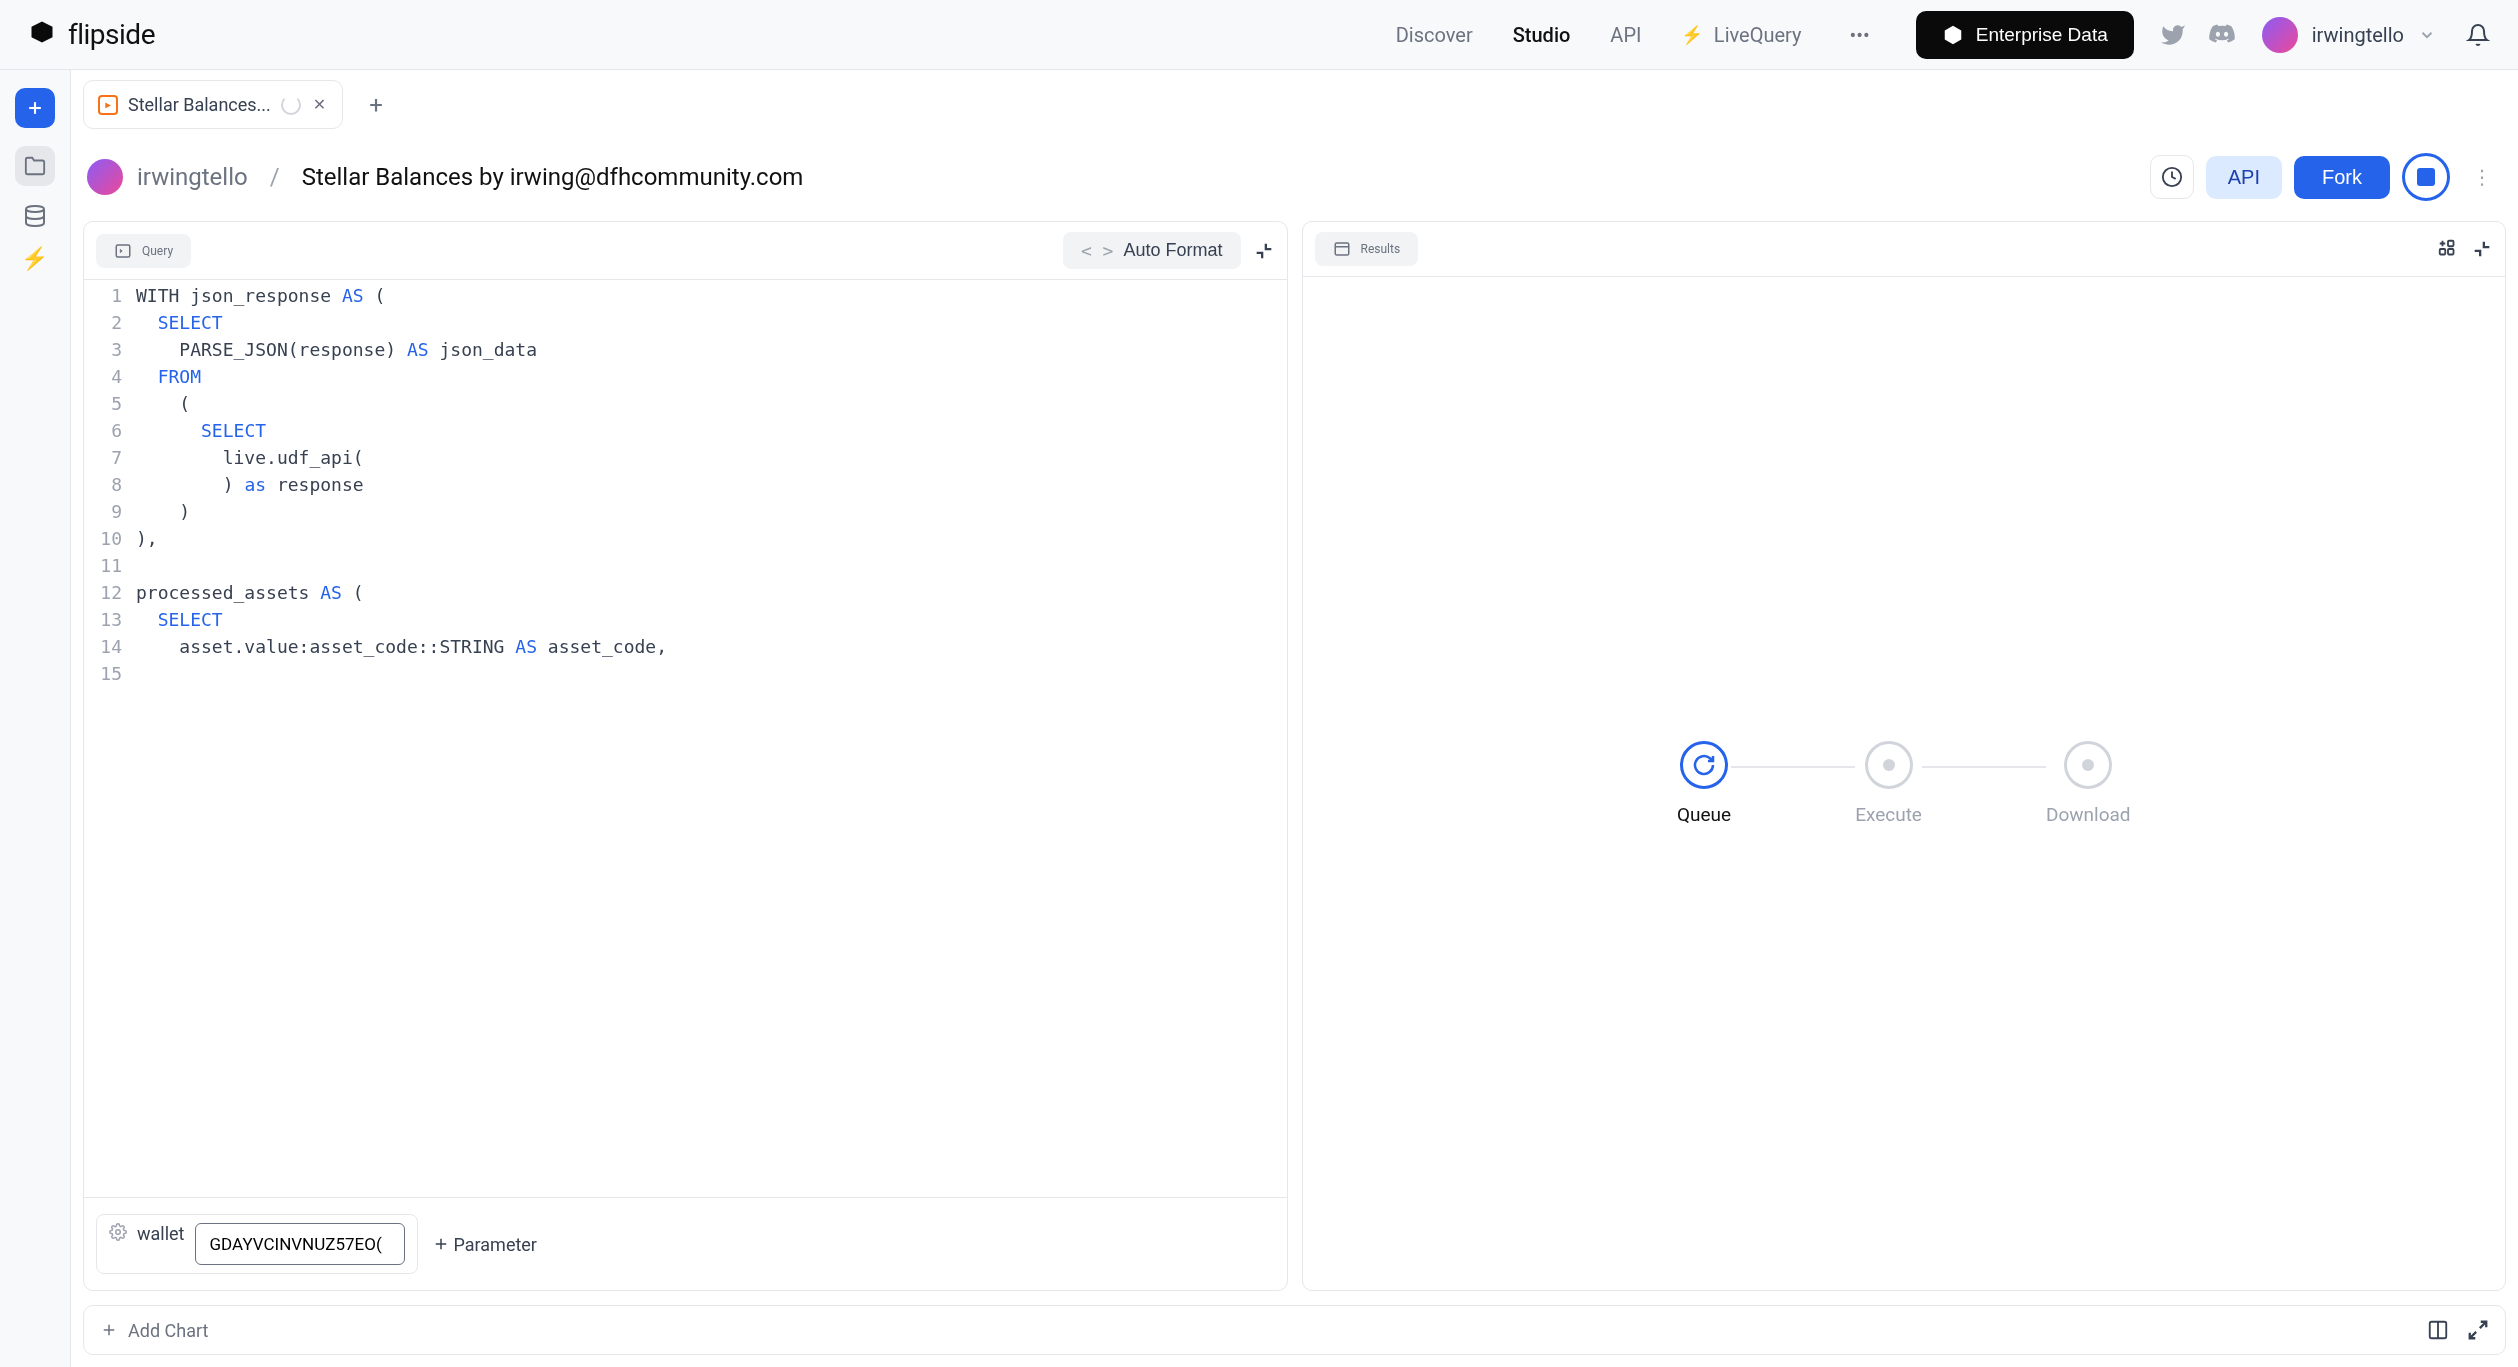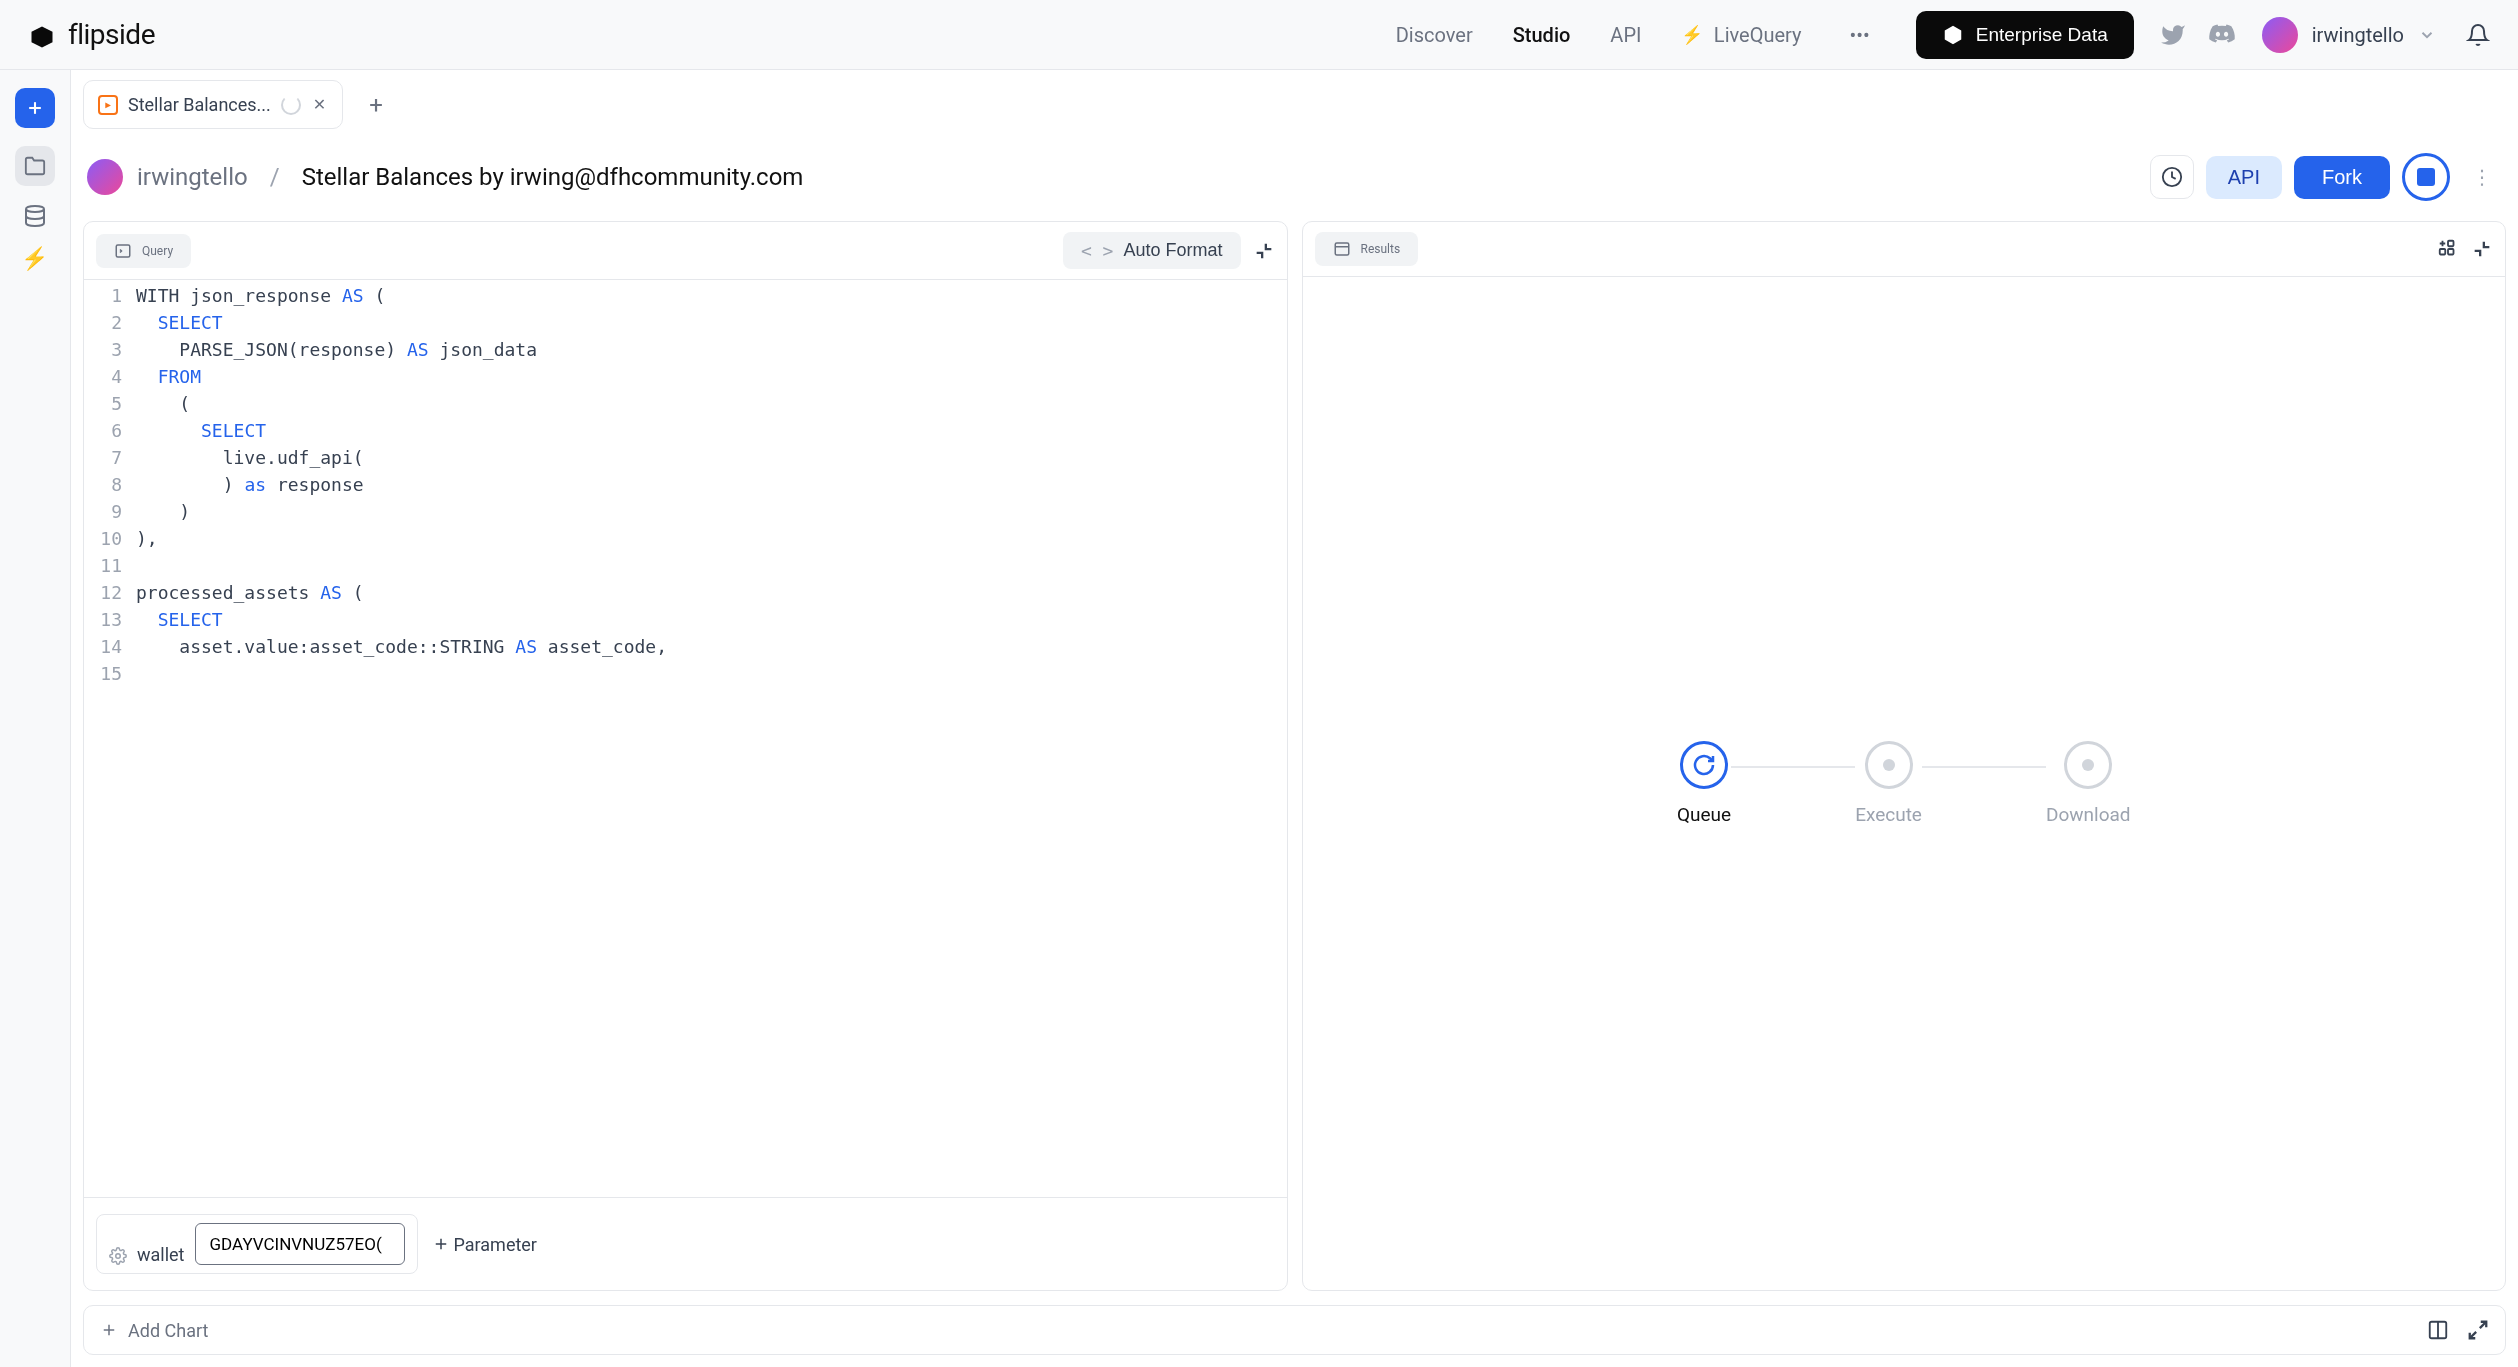--- a/index.html
+++ b/index.html
@@ -1,19 +1,19 @@
 <!DOCTYPE html>
 <html><head>
   <meta charset="utf-8">
   <style>
     * { box-sizing: border-box; margin: 0; padding: 0; }
     body { font-family: -apple-system, BlinkMacSystemFont, "Segoe UI", Roboto, sans-serif; background: #f8f9fa; color: #111; overflow: hidden; }
     
     .header { height: 70px; background: #f8f9fa; border-bottom: 1px solid #e5e7eb; display: flex; align-items: center; padding: 0 28px; gap: 8px; }
-    .logo-area { display: flex; align-items: flex-end; gap: 12px; margin-right: 40px; }
+    .logo-area { display: flex; align-items: flex-start; gap: 12px; margin-right: 40px; }
     .logo-icon { width: 28px; height: 28px; }
     .logo-text { font-size: 28px; font-weight: 400; color: #111; letter-spacing: -0.5px; }
     .nav-links { display: flex; align-items: center; gap: 40px; margin-left: auto; margin-right: 30px;}
     .nav-link { font-size: 20px; color: #6b7280; cursor: pointer; }
     .nav-link.active { color: #111; font-weight: 500; }
     .livequery { display: flex; align-items: center; gap: 10px; }
     .bolt-icon { color: #f97316; font-size: 18px; }
     .dots-icon { color: #6b7280; font-size: 20px; padding: 0 8px; cursor: pointer; }
     .enterprise-btn { background: #0a0a0a; color: #fff; padding: 13px 26px; border-radius: 10px; font-size: 19px; font-weight: 500; display: flex; align-items: center; gap: 12px; cursor: pointer; border: none; }
     .enterprise-icon { width: 22px; height: 22px; }
@@ -71,21 +71,21 @@
 
     .editor { flex: 1; display: flex; font-family: "SF Mono", Monaco, Menlo, Consolas, monospace; font-size: 18px; overflow: hidden; }
     .gutter { width: 48px; text-align: right; color: #9ca3af; padding-right: 10px; user-select: none; padding-top: 2px; }
     .gutter div { height: 27px; line-height: 27px; position: relative; }
     .code { flex: 1; padding-left: 4px; overflow: hidden; padding-top: 2px; }
     .code-line { height: 27px; line-height: 27px; white-space: pre; color: #374151; }
     .kw { color: #2563eb; }
     .str { color: #16a34a; }
 
     .panel-footer { display: flex; align-items: center; padding: 16px 12px; gap: 14px; border-top: 1px solid #e5e7eb; }
-    .param-chip { display: flex; align-items: flex-end; gap: 10px; padding: 8px 12px; border: 1px solid #e5e7eb; border-radius: 8px; background: #fff; }
+    .param-chip { display: flex; align-items: flex-start; gap: 10px; padding: 8px 12px; border: 1px solid #e5e7eb; border-radius: 8px; background: #fff; }
     .param-gear { color: #9ca3af; }
     .param-label { font-size: 18px; color: #374151; }
     .param-input { border: 1.5px solid #6b7280; border-radius: 6px; padding: 10px 14px; font-size: 17px; width: 210px; font-family: inherit; }
     .add-param { display: flex; align-items: center; gap: 4px; color: #374151; cursor: pointer; font-size: 18px; }
 
     .results-body { flex: 1; display: flex; align-items: center; justify-content: center; }
     .pipeline { display: flex; align-items: center; gap: 0; }
     .pipe-step { display: flex; flex-direction: column; align-items: center; gap: 14px; }
     .pipe-circle { width: 48px; height: 48px; border-radius: 50%; border: 3px solid #d1d5db; display: flex; align-items: center; justify-content: center; }
     .pipe-circle.active { border-color: #2563eb; }

